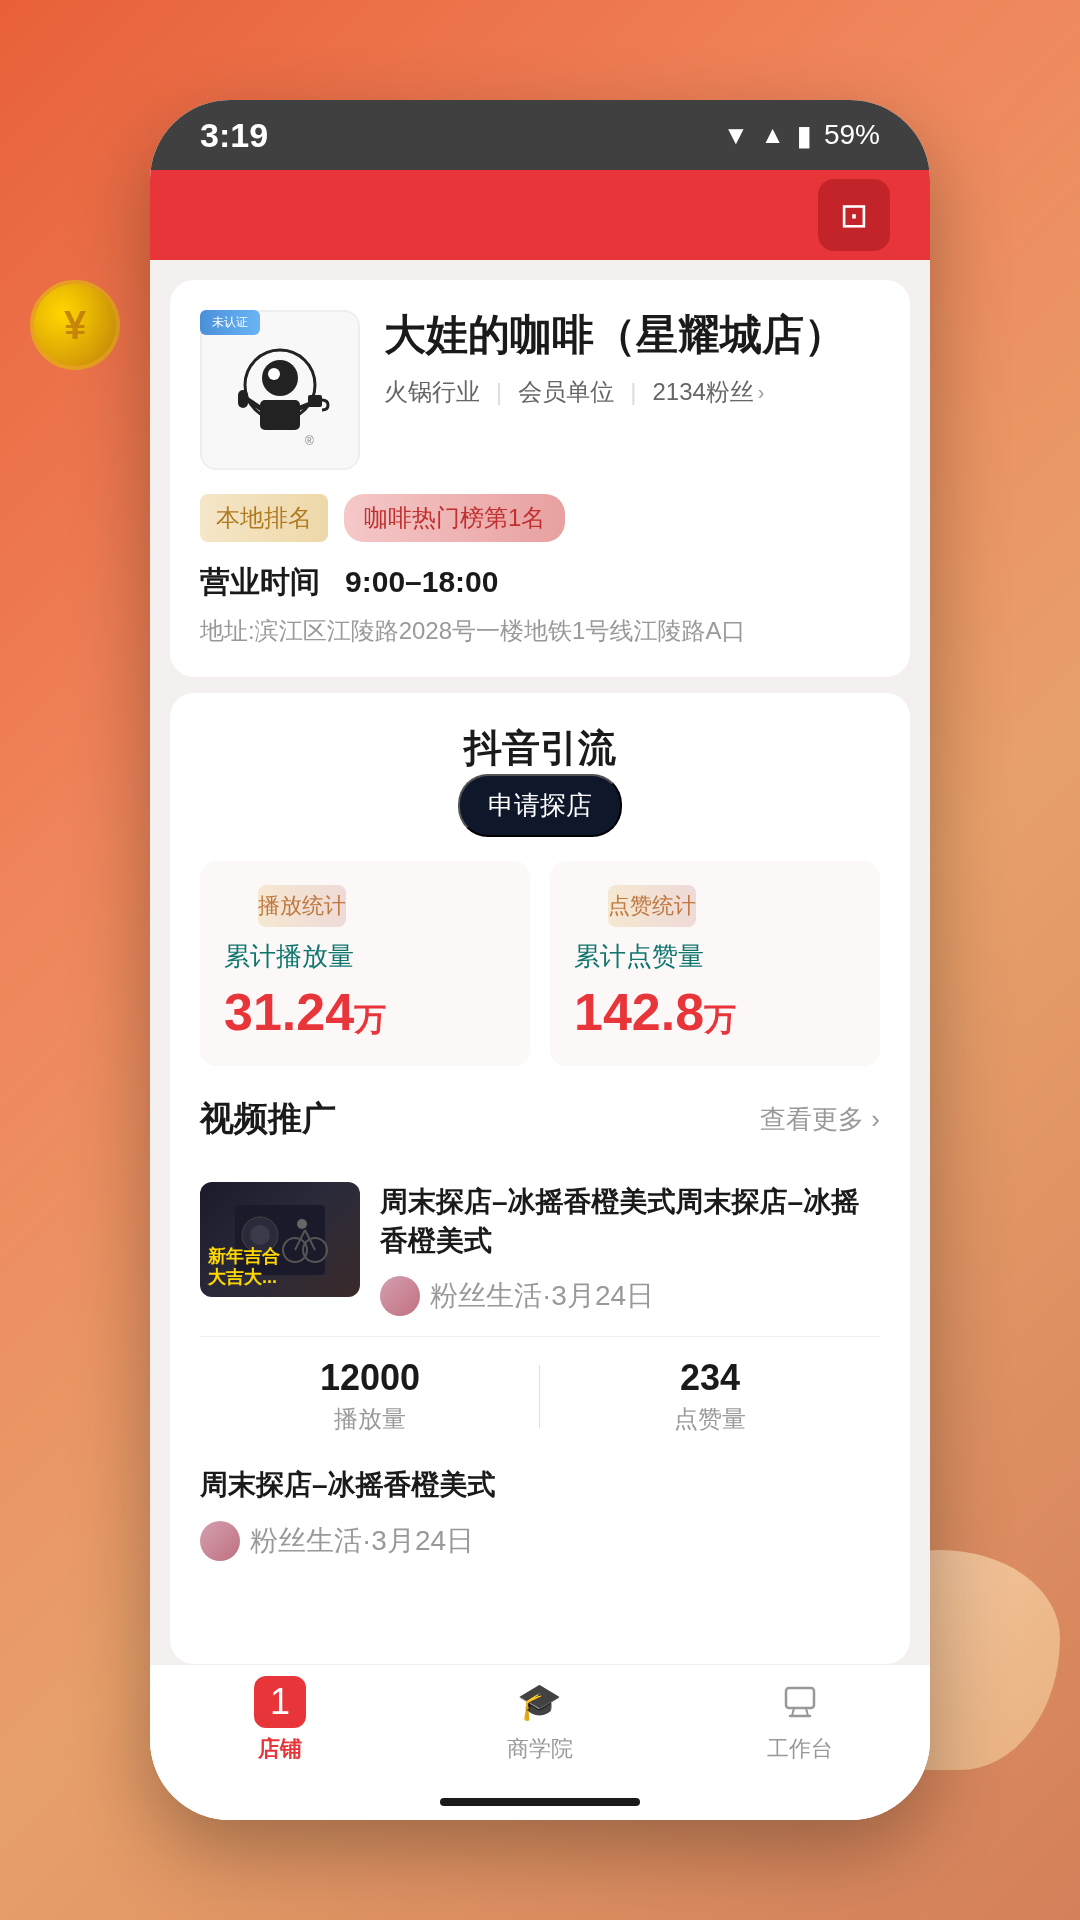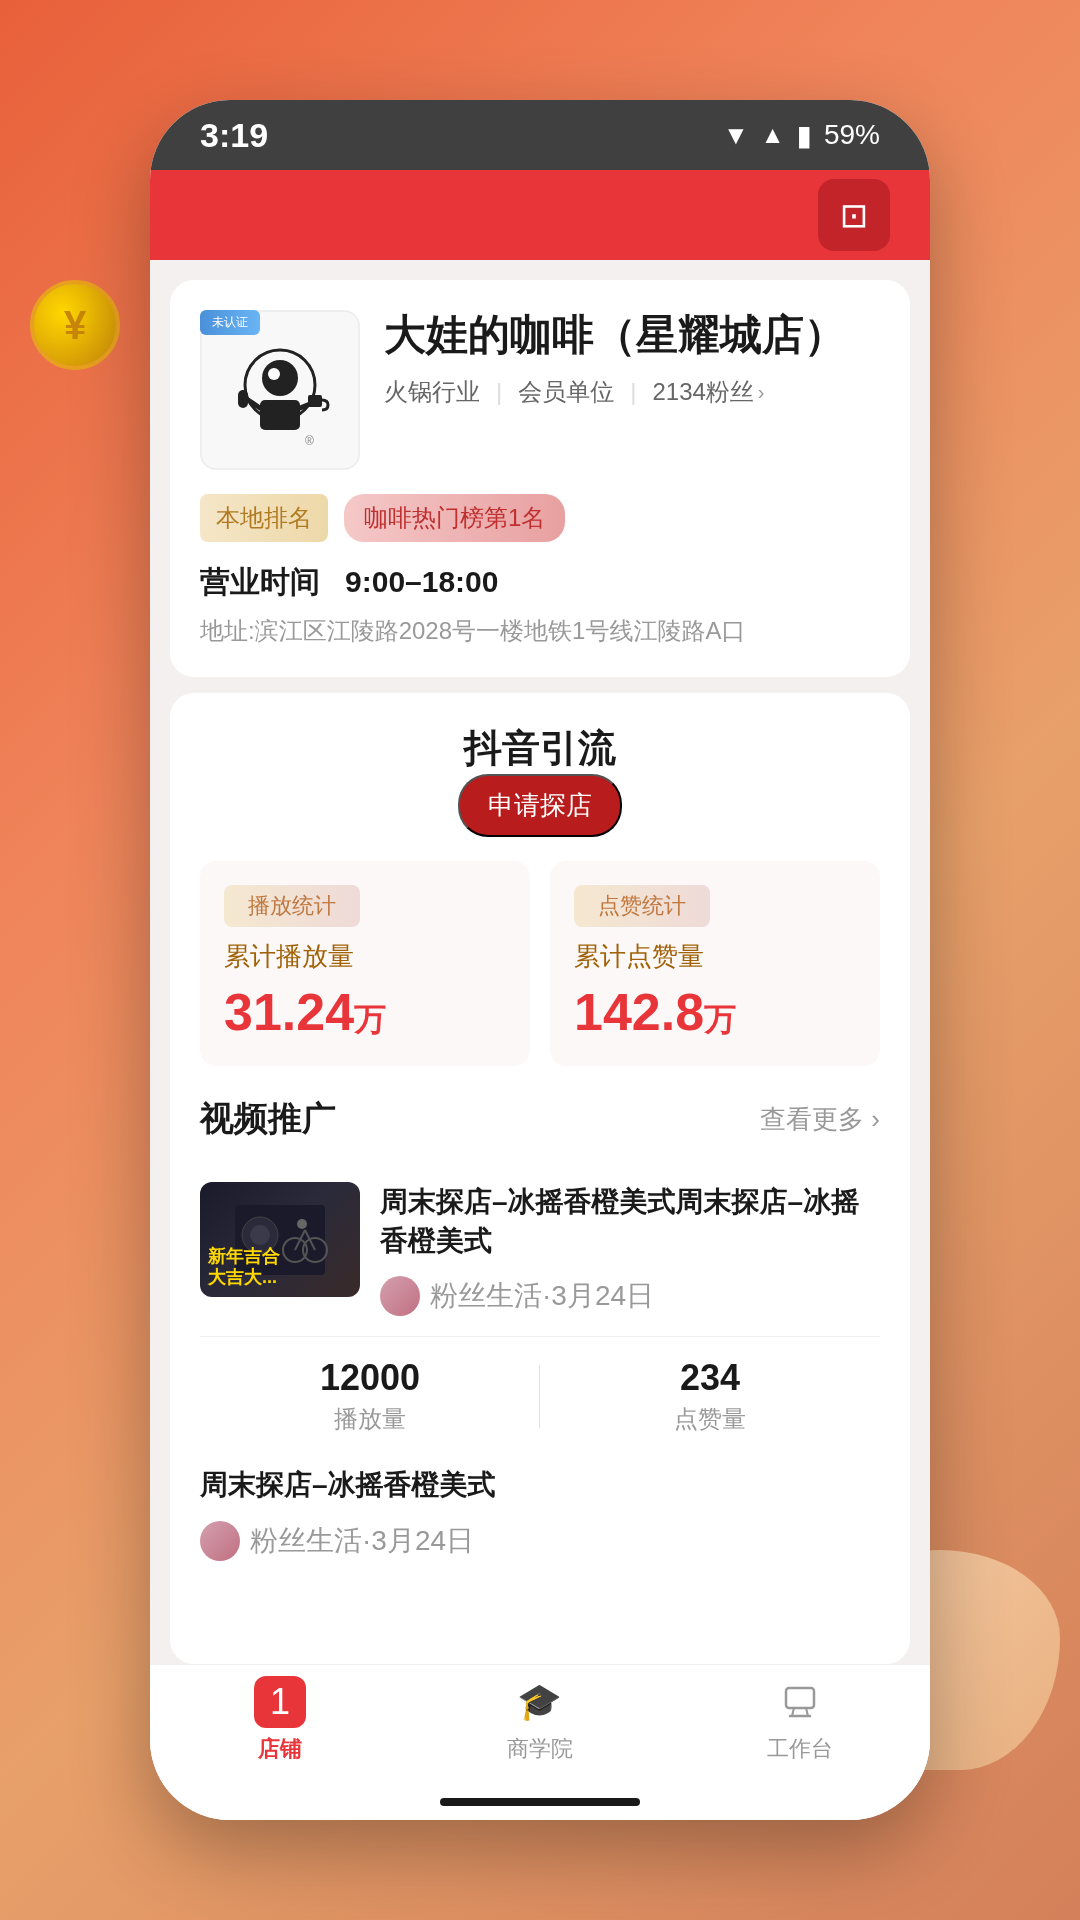--- a/index.html
+++ b/index.html
@@ -258,21 +258,21 @@
       justify-content: space-between;
       margin-bottom: 24px;
       flex-direction: column;
     }
     .section-title {
       font-size: 38px;
       font-weight: 700;
       color: #1a1a1a;
     }
     .explore-btn {
-      background: #b91c1c;
+      background: #0f172a;
       color: white;
       font-size: 26px;
       padding: 12px 28px;
       border-radius: 30px;
       font-weight: 500;
     }
 
     
     .stats-row {
       display: flex;
@@ -282,28 +282,29 @@
     .stat-card {
       flex: 1;
       background: #fdf8f8;
       border-radius: 16px;
       padding: 24px;
     }
     .stat-badge {
       background: linear-gradient(90deg, #f5e8d0, #eedad8);
       color: #c07840;
       font-size: 22px;
-      padding: 6px 24px;
+      padding: 6px 0;
       border-radius: 8px;
       display: inline-block;
       margin-bottom: 12px;
+      margin-left: 34px;
     }
     .stat-label {
       font-size: 26px;
-      color: #a16207;
+      color: #0f766e;
       margin-bottom: 8px;
     }
     .stat-value {
       font-size: 52px;
       font-weight: 700;
       color: #e8353a;
     }
     .stat-value .unit {
       font-size: 32px;
     }

